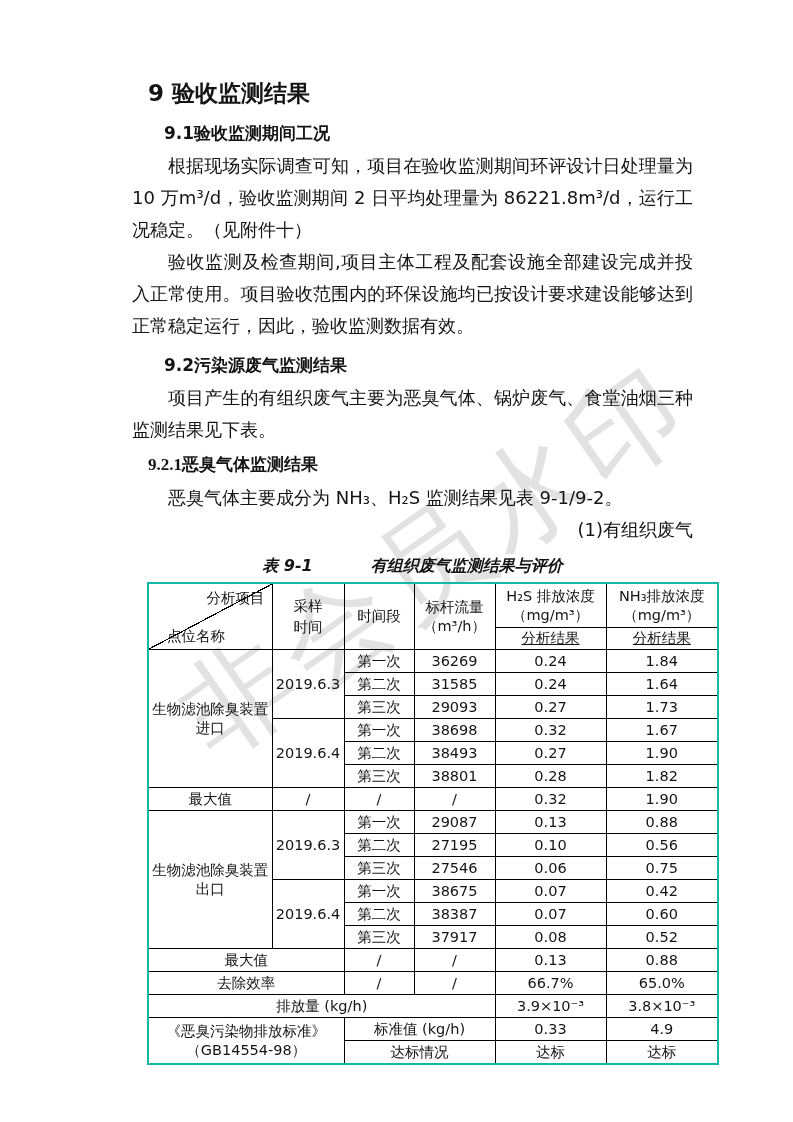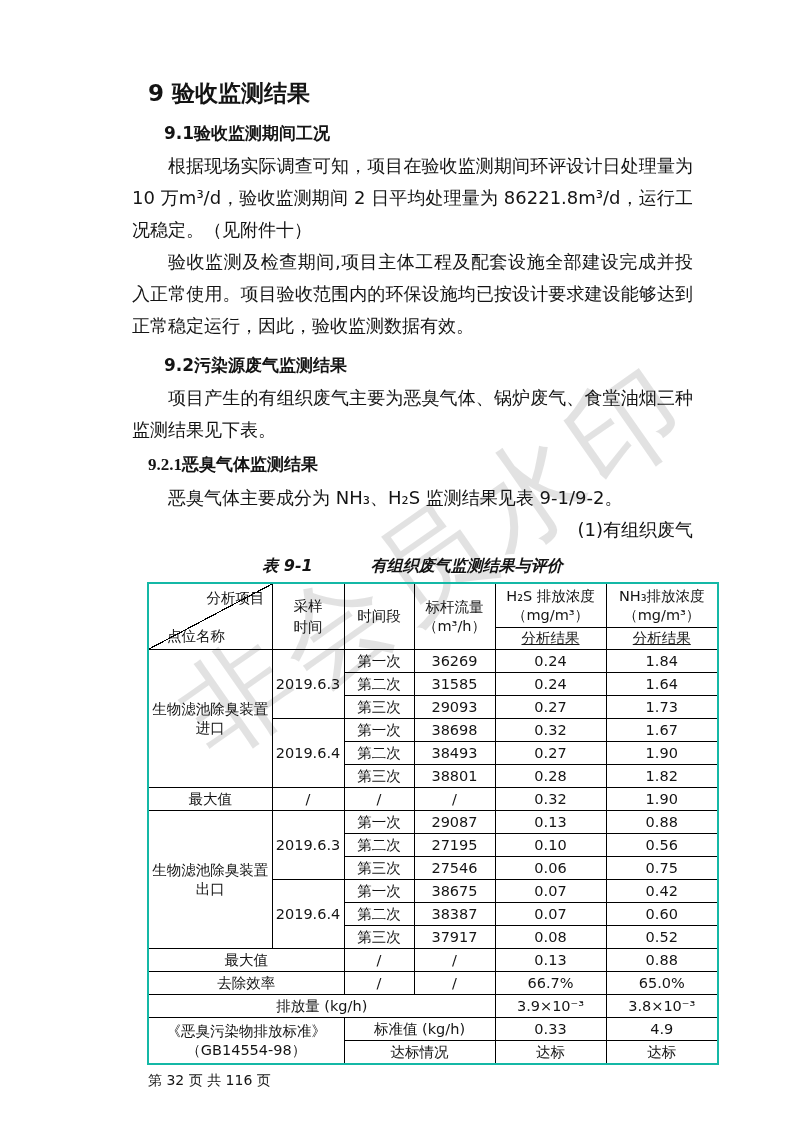--- a/index.html
+++ b/index.html
@@ -276,15 +276,14 @@
         <td>4.9</td>
       </tr>
       <tr>
         <td colspan="2">达标情况</td>
         <td>达标</td>
         <td>达标</td>
       </tr>
     </tbody>
   </table>
 
-  <div class="footer">第 32 页 共 116 页</div>
 
 </div>
 
 </body></html>

